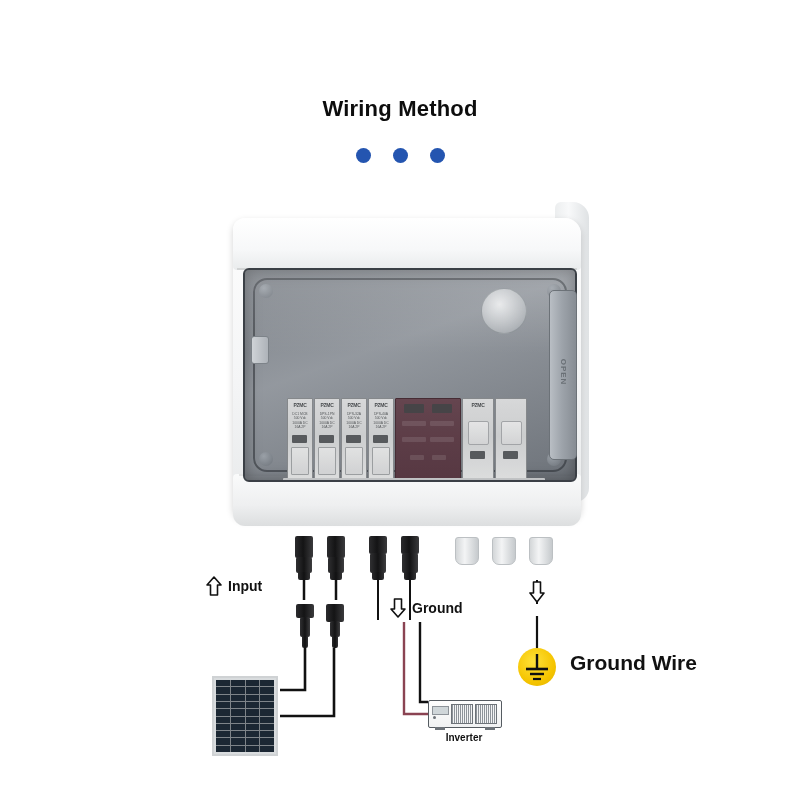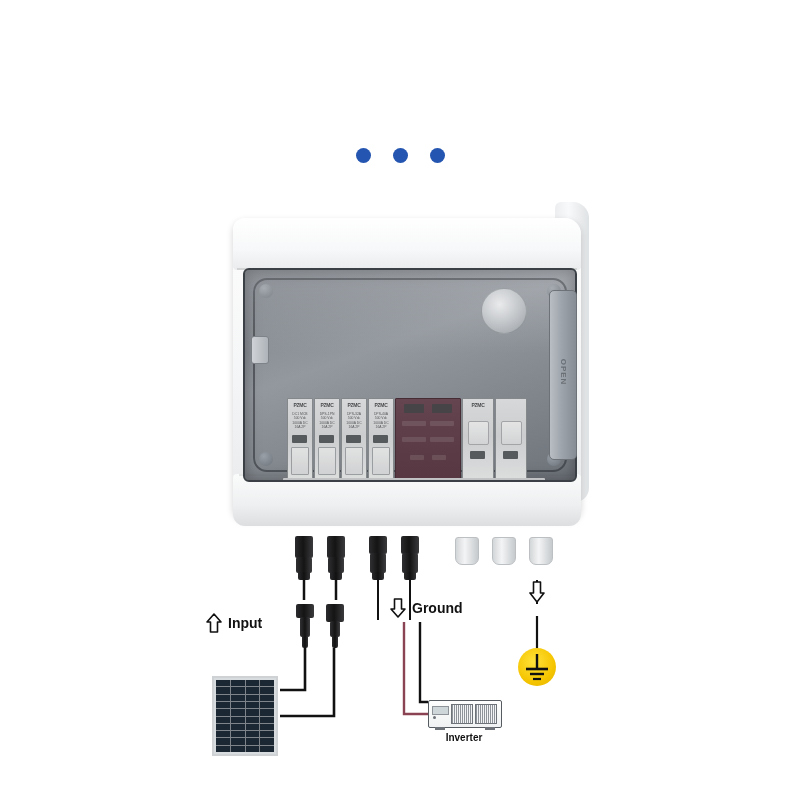--- a/index.html
+++ b/index.html
@@ -215,20 +215,21 @@
   .gnd{
     position:absolute;left:518px;top:648px;width:38px;height:38px;border-radius:50%;
     background:radial-gradient(circle at 42% 36%,#ffe23a,#f5c400 62%,#e0b200);
   }
 </style>
 </head>
 <body>
 
 <div id="stage">
 
+  <div class="title">Wiring Method</div>
   <div class="dots">
     <span class="dot"></span>
     <span class="dot"></span>
     <span class="dot"></span>
   </div>
 
   <div class="box-wrap">
     <div class="side"></div>
     <div class="shell">
       <div class="lid"></div>
@@ -353,21 +354,21 @@
 
     <path d="M378,580 L378,620" stroke="#111" stroke-width="2" fill="none"></path>
     <path d="M410,580 L410,620" stroke="#111" stroke-width="2" fill="none"></path>
     <path d="M404,622 L404,714 L428,714" stroke="#8a4352" stroke-width="2.4" fill="none"></path>
     <path d="M420,622 L420,702 L428,702" stroke="#111" stroke-width="2.4" fill="none"></path>
 
     <path d="M537,580 L537,604" stroke="#111" stroke-width="2" fill="none"></path>
     <path d="M537,616 L537,660" stroke="#111" stroke-width="2.2" fill="none"></path>
   </svg>
 
-  <div class="callout" style="left:206px;top:613px;">
+  <div class="callout" style="left:206px;top:576px;">
     <svg width="16" height="20" viewBox="0 0 16 20">
       <path d="M8 1 L15 9 L11.5 9 L11.5 19 L4.5 19 L4.5 9 L1 9 Z" fill="#ffffff" stroke="#111" stroke-width="1.6" stroke-linejoin="round"></path>
     </svg>
     <span>Input</span>
   </div>
 
   <div class="callout" style="left:390px;top:598px;">
     <svg width="16" height="20" viewBox="0 0 16 20">
       <path d="M8 19 L1 11 L4.5 11 L4.5 1 L11.5 1 L11.5 11 L15 11 Z" fill="#ffffff" stroke="#111" stroke-width="1.6" stroke-linejoin="round"></path>
     </svg>
@@ -379,20 +380,21 @@
   </svg>
 
   <div class="gnd">
     <svg width="38" height="38" viewBox="0 0 38 38">
       <line x1="19" y1="6" x2="19" y2="20" stroke="#111" stroke-width="2.4"></line>
       <line x1="8" y1="21" x2="30" y2="21" stroke="#111" stroke-width="2.6"></line>
       <line x1="12" y1="26" x2="26" y2="26" stroke="#111" stroke-width="2.4"></line>
       <line x1="15" y1="31" x2="23" y2="31" stroke="#111" stroke-width="2.2"></line>
     </svg>
   </div>
+  <div class="ground-label" style="left:570px;top:651px;">Ground Wire</div>
 
   <div class="mc4" style="left:296px;top:604px;">
     <span class="cap" style="height:14px;"></span>
     <span class="body" style="top:13px;height:20px;width:10px;left:4px;"></span>
     <span class="tip" style="top:32px;left:6px;width:6px;height:12px;"></span>
   </div>
   <div class="mc4" style="left:326px;top:604px;">
     <span class="cap" style="height:18px;"></span>
     <span class="body" style="top:17px;height:16px;width:10px;left:4px;"></span>
     <span class="tip" style="top:32px;left:6px;width:6px;height:12px;"></span>

